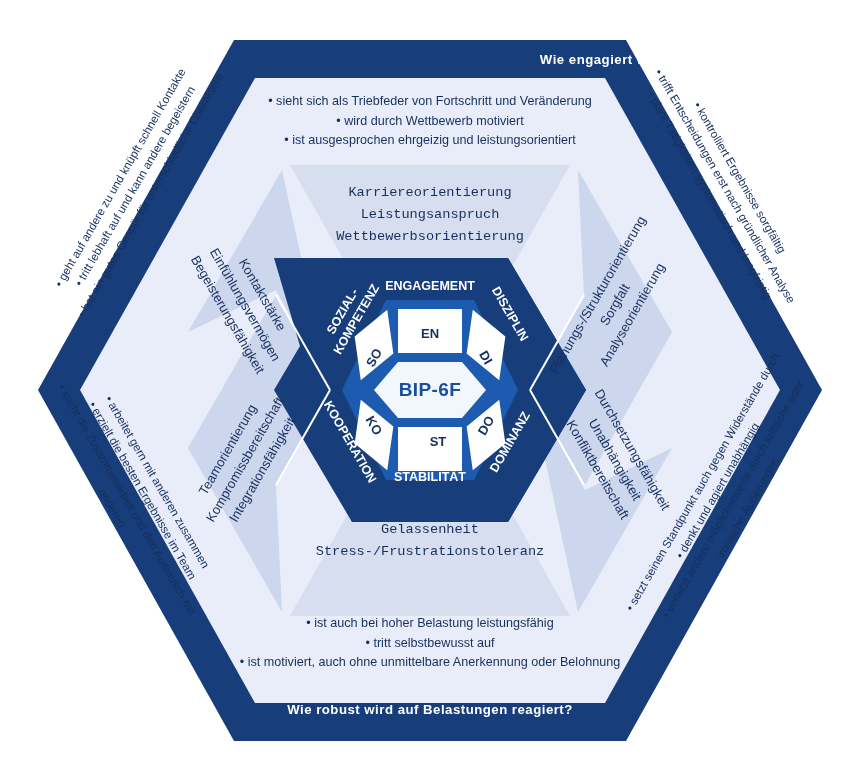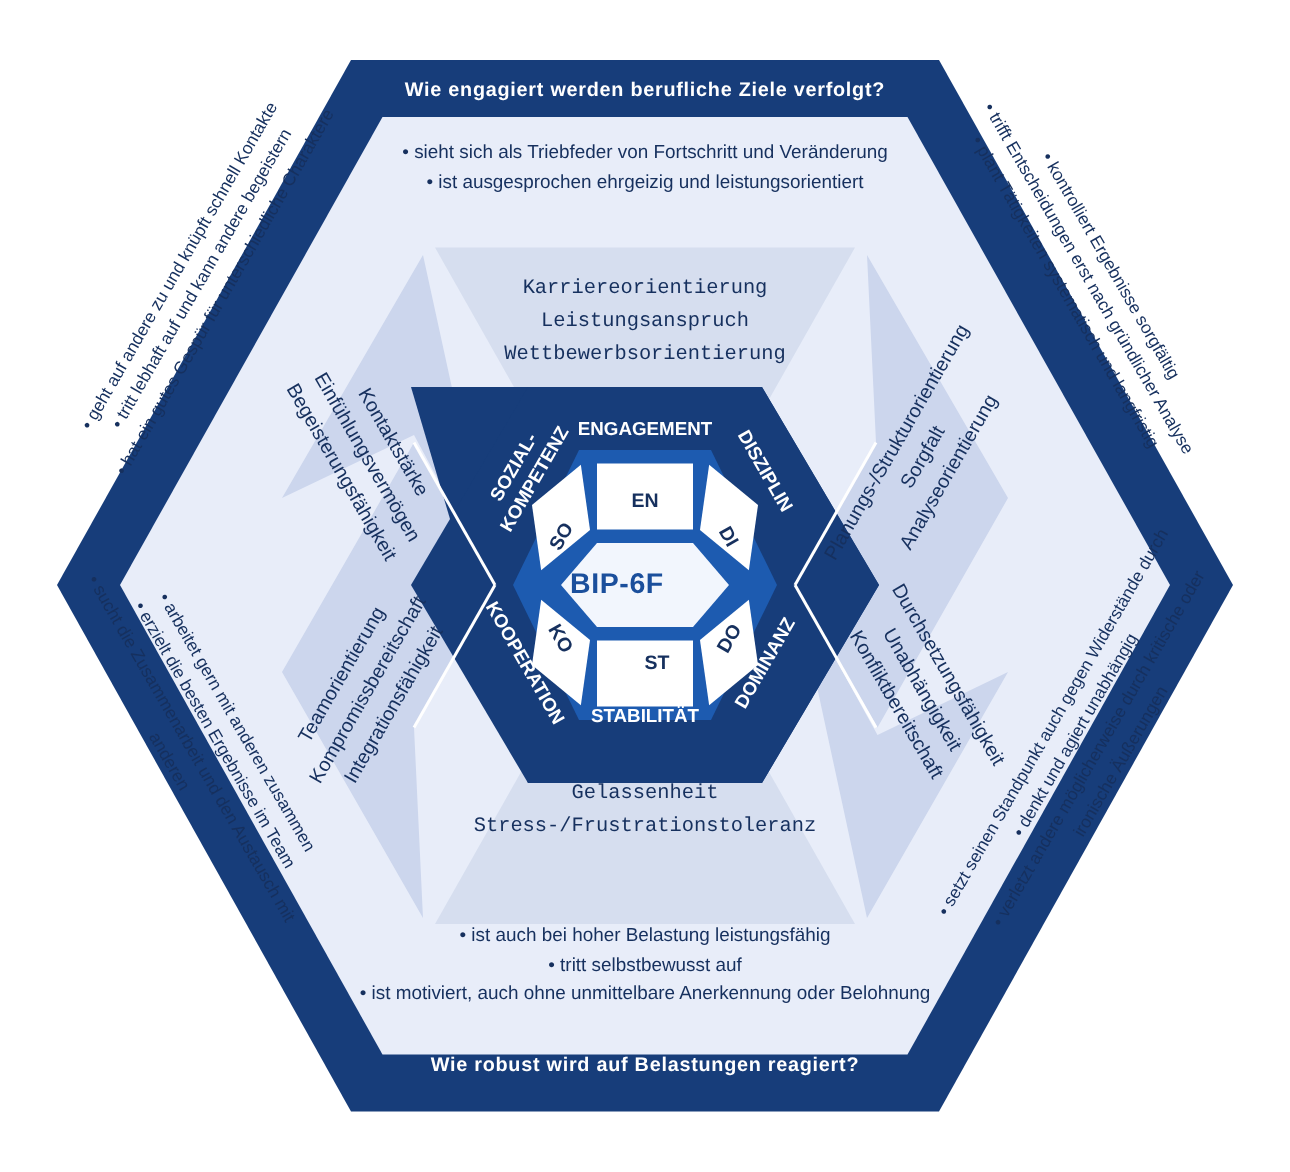--- a/index.html
+++ b/index.html
@@ -58,34 +58,35 @@
   <polygon points="398,362 462,362 486,390 462,418 398,418 374,390" fill="#f2f6fd"></polygon>
 
   <g stroke="#ffffff" stroke-width="2" fill="none">
     <line x1="330" y1="390" x2="276" y2="295"></line>
     <line x1="330" y1="390" x2="276" y2="485"></line>
     <line x1="530" y1="390" x2="584" y2="295"></line>
     <line x1="530" y1="390" x2="584" y2="485"></line>
   </g>
 </svg>
 
-<div class="bandlbl" style="left:0;top:52px;width:860px;text-align:center;">Wie engagiert werden berufliche Ziele verfolgt?</div>
+<div class="bandlbl" style="left:0;top:52px;width:860px;text-align:right;">Wie engagiert werden berufliche Ziele verfolgt?</div>
 
 <div class="bandlbl rot" style="left:560px;top:215px;width:420px;text-align:center;transform:rotate(60deg);">Wie sorgfältig wird geplant und gearbeitet?</div>
 
 <div class="bandlbl rot" style="left:560px;top:550px;width:420px;text-align:center;transform:rotate(-60deg);">Wie bestimmt werden eigene Interessen durchgesetzt?</div>
 
 <div class="bandlbl" style="left:0;top:702px;width:860px;text-align:center;">Wie robust wird auf Belastungen reagiert?</div>
 
 <div class="bandlbl rot" style="left:-120px;top:550px;width:420px;text-align:center;transform:rotate(60deg);">Inwieweit wird Teamarbeit bevorzugt?</div>
 
 <div class="bandlbl rot" style="left:-120px;top:215px;width:420px;text-align:center;transform:rotate(-60deg);">Wie aktiv wird in sozialen Situationen agiert?</div>
 
 <div class="bodytext" style="left:230px;top:92px;width:400px;">
   <div>• sieht sich als Triebfeder von Fortschritt und Veränderung</div>
+  <div>• wird durch Wettbewerb motiviert</div>
   <div>• ist ausgesprochen ehrgeizig und leistungsorientiert</div>
 </div>
 
 <div class="bodytext" style="left:230px;top:614px;width:400px;text-align:center;">
   <div>• ist auch bei hoher Belastung leistungsfähig</div>
   <div>• tritt selbstbewusst auf</div>
   <div>• ist motiviert, auch ohne unmittelbare Anerkennung oder Belohnung</div>
 </div>
 
 <div class="vtext rot" style="left:575px;top:160px;width:300px;transform:rotate(60deg);font-size:11.6px;">
@@ -162,15 +163,15 @@
   <div>KOMPETENZ</div>
 </div>
 
 <div class="innerlbl" style="left:400px;top:326px;width:60px;text-align:center;">EN</div>
 <div class="innerlbl rot" style="left:456px;top:350px;width:60px;text-align:center;transform:rotate(60deg);">DI</div>
 <div class="innerlbl rot" style="left:456px;top:418px;width:60px;text-align:center;transform:rotate(-60deg);">DO</div>
 <div class="innerlbl" style="left:408px;top:434px;width:60px;text-align:center;">ST</div>
 <div class="innerlbl rot" style="left:344px;top:418px;width:60px;text-align:center;transform:rotate(60deg);">KO</div>
 <div class="innerlbl rot" style="left:344px;top:350px;width:60px;text-align:center;transform:rotate(-60deg);">SO</div>
 
-<div class="centerlabel" style="left:380px;top:379px;width:100px;">BIP-6F</div>
+<div class="centerlabel" style="left:380px;top:379px;width:100px;text-align:center;">BIP-6F</div>
 
 </div>
 
 </body></html>

